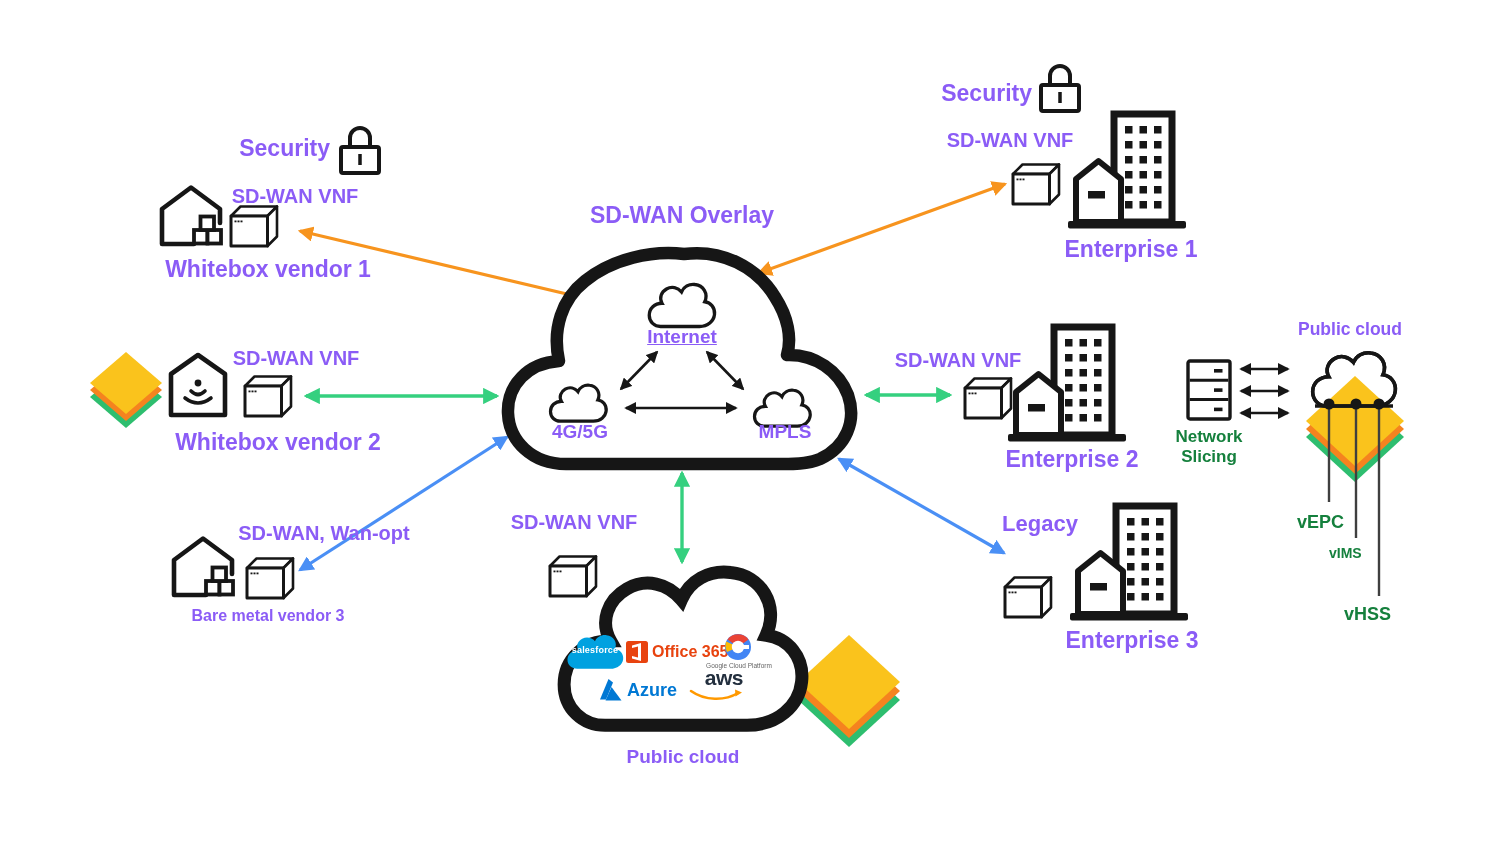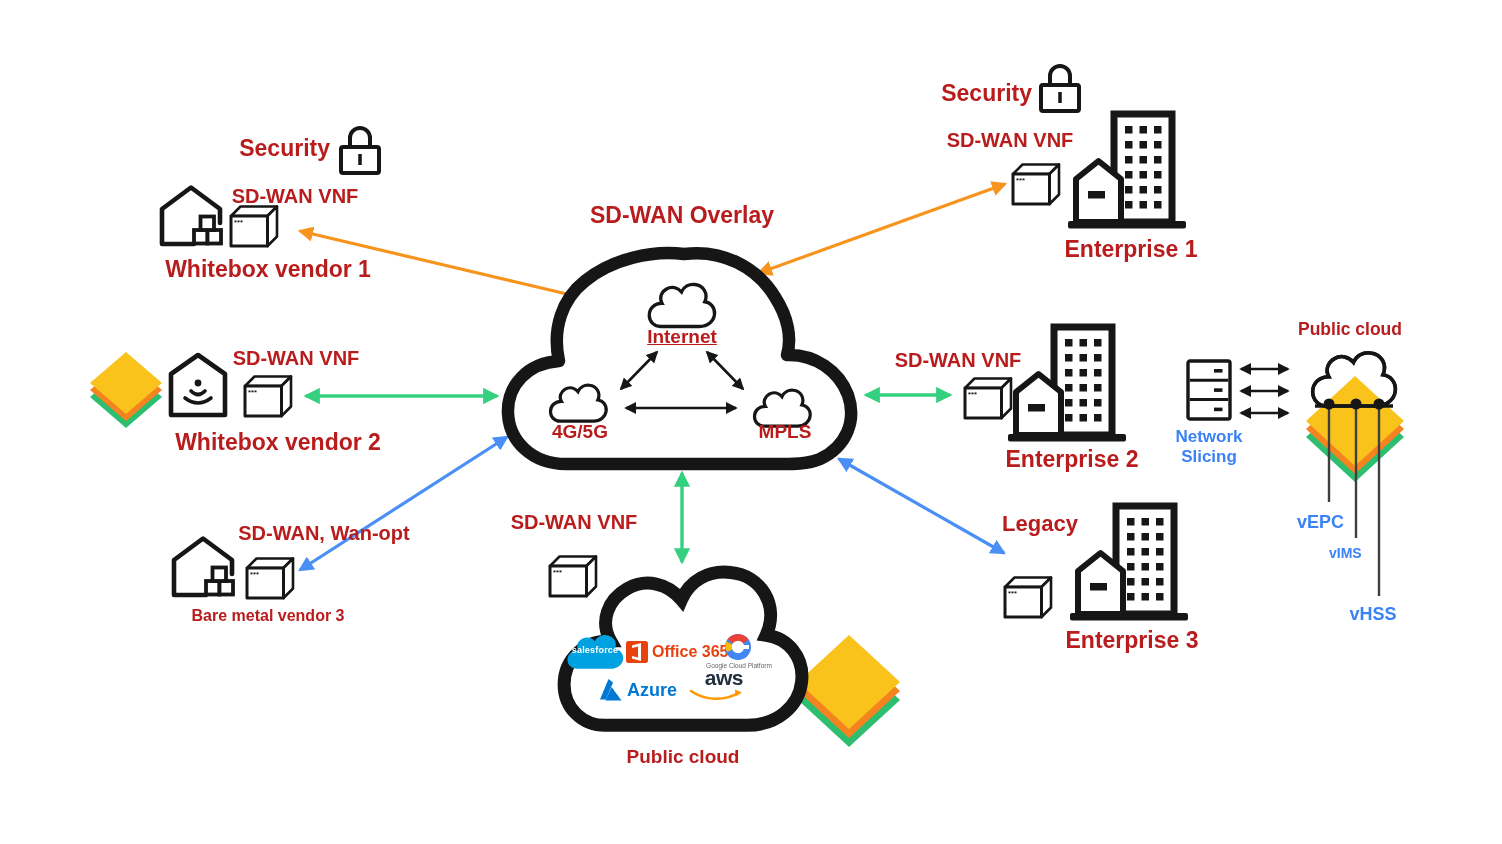--- a/index.html
+++ b/index.html
@@ -1,22 +1,22 @@
 <!DOCTYPE html>
 <html><head>
 <meta charset="utf-8">
 <style>
   html,body{margin:0;padding:0;background:#fff;}
   .canvas{position:relative;width:1502px;height:844px;background:#fff;
           font-family:"Liberation Sans","DejaVu Sans",sans-serif;overflow:hidden;}
   svg.layer{position:absolute;left:0;top:0;}
-  .lbl{position:absolute;color:#b91c1c;font-weight:600;line-height:1.08;white-space:nowrap;}
+  .lbl{position:absolute;color:#8b5cf6;font-weight:600;line-height:1.08;white-space:nowrap;}
   .ctr{text-align:center;} .rgt{text-align:right;} .lft{text-align:left;}
   .bold{font-weight:700;}
-  .gray{color:#3b82f6;}
+  .gray{color:#15803d;}
   .logo{position:absolute;display:flex;align-items:center;gap:4px;}
   .sf-wrap{position:absolute;}
   .sf-txt{position:absolute;left:0;top:11px;width:64px;text-align:center;color:#fff;
           font-size:9px;font-weight:700;letter-spacing:.2px;}
   .office-txt{color:#E8430F;font-size:16px;font-weight:700;}
   .azure-txt{color:#0078D4;font-size:18px;font-weight:700;}
   .aws-wrap{position:absolute;text-align:right;}
   .aws-txt{color:#232F3E;font-size:21px;font-weight:700;letter-spacing:-.5px;line-height:.9;}
   .gcp-txt{position:absolute;color:#666;font-size:6.5px;font-weight:400;white-space:nowrap;text-align:center;}
 </style>
@@ -214,21 +214,21 @@
 
 <div class="lbl ctr" style="left:500px;top:512px;width:148px;font-size:20px;">SD-WAN VNF</div>
 <div class="lbl ctr" style="left:626px;top:747px;width:114px;font-size:19px;">Public cloud</div>
 
 <div class="lbl ctr gray" style="left:1170px;top:428px;width:78px;font-size:17px;">Network</div>
 <div class="lbl ctr gray" style="left:1170px;top:448px;width:78px;font-size:17px;">Slicing</div>
 
 <div class="lbl ctr" style="left:1294px;top:320px;width:112px;font-size:17.5px;">Public cloud</div>
 <div class="lbl lft gray" style="left:1297px;top:513px;width:56px;font-size:18px;">vEPC</div>
 <div class="lbl lft gray" style="left:1329px;top:546px;width:56px;font-size:14px;">vIMS</div>
-<div class="lbl lft gray" style="left:1344px;top:605px;width:58px;font-size:18px;text-align:center;">vHSS</div>
+<div class="lbl lft gray" style="left:1344px;top:605px;width:58px;font-size:18px;">vHSS</div>
 
 <div class="sf-wrap" style="left:563px;top:634px;width:64px;height:38px;">
   <svg width="64" height="38" viewBox="0 0 64 38">
     <use href="#cloudS" transform="scale(0.64,0.6)" stroke="none" fill="#00A1E0"></use>
   </svg>
   <span class="sf-txt">salesforce</span>
 </div>
 
 <div class="logo" style="left:626px;top:641px;">
   <svg width="22" height="22" viewBox="0 0 22 22">

